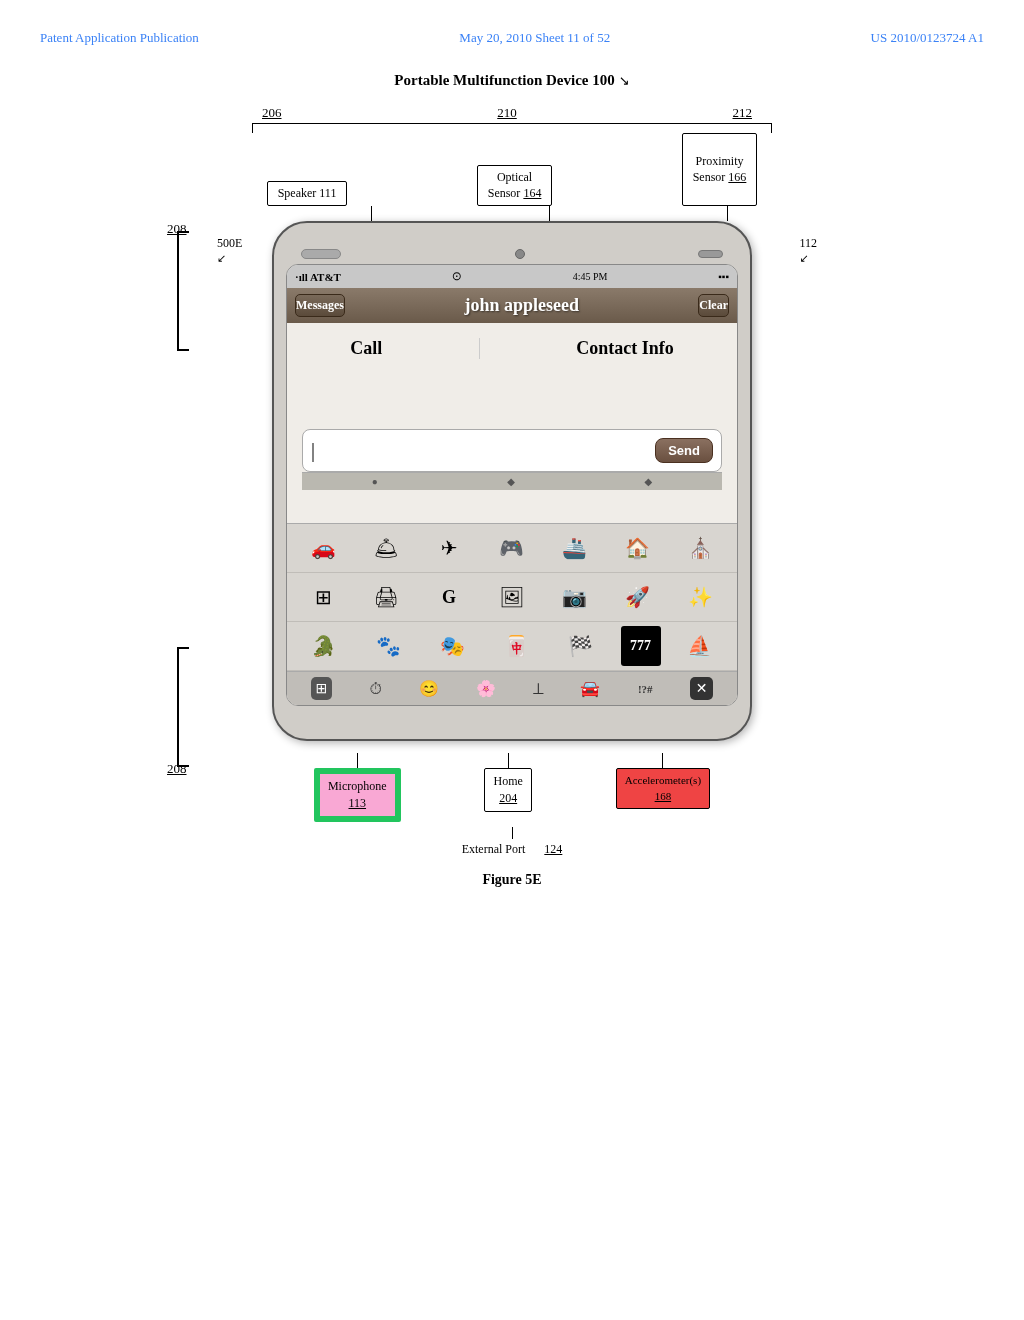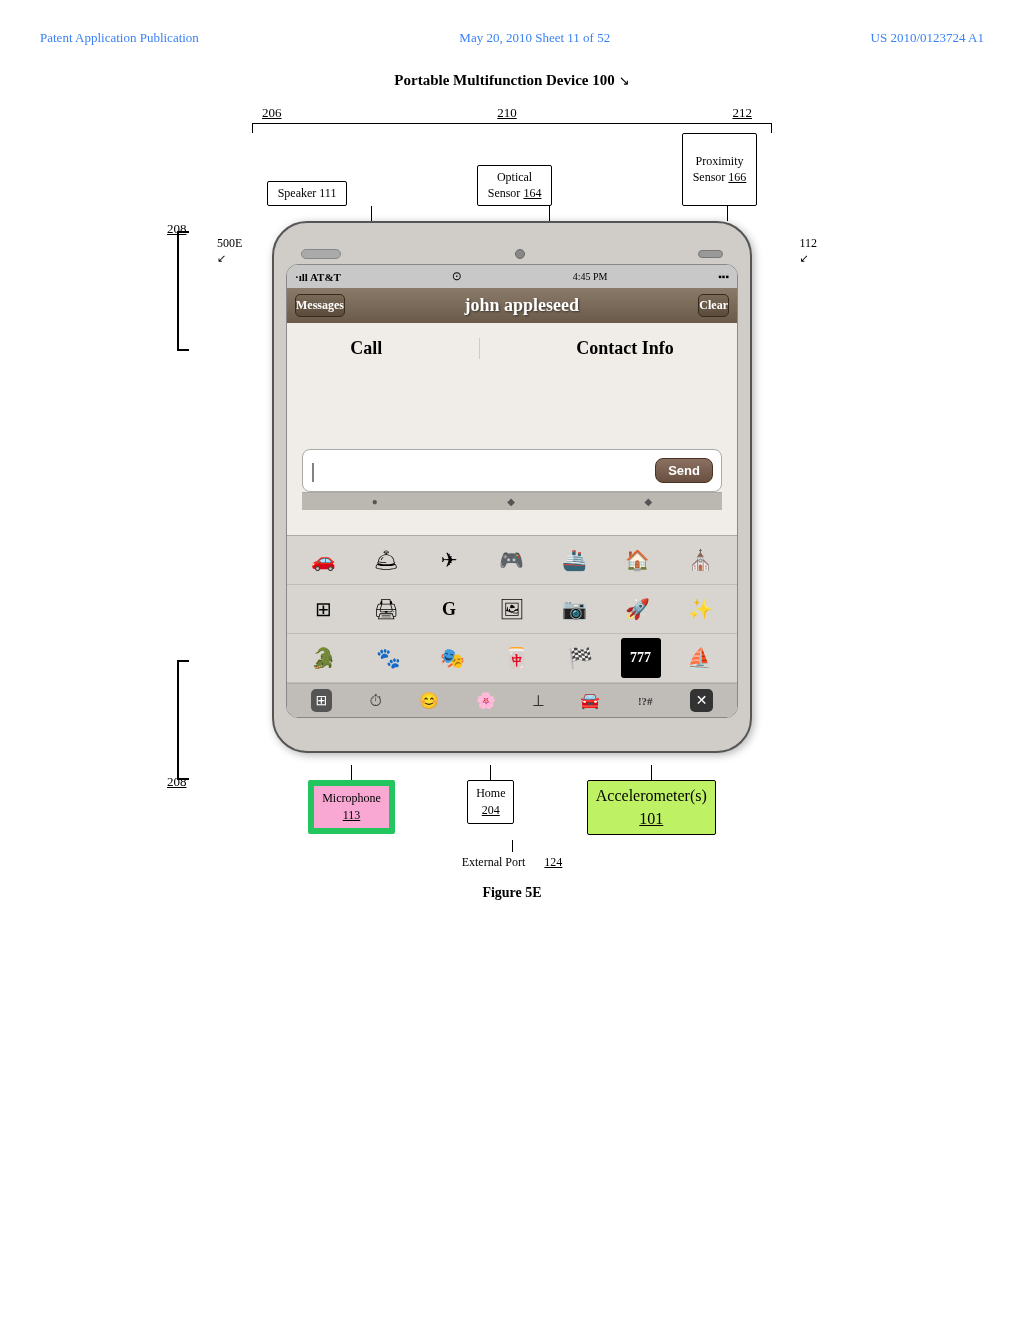--- a/index.html
+++ b/index.html
@@ -92,21 +92,20 @@
     
     .content-area {
       background: #f0ede8;
       padding: 15px;
       min-height: 200px;
     }
 
     .contact-row {
       display: flex;
       justify-content: space-around;
-      margin-bottom: 20px;
       text-align: right;
     }
 
     .contact-btn {
       font-size: 18px;
       font-weight: bold;
       color: #000;
     }
 
     
@@ -404,22 +403,22 @@
 
         <div style="text-align:center;">
           <div style="width:1px; height:15px; background:#000; margin:0 auto;"></div>
           <div style="border:1px solid #000; padding:4px 8px; font-size:12px; background:#fff; border-radius:2px; line-height:1.4;">
             Home<br><span style="text-decoration:underline;">204</span>
           </div>
         </div>
 
         <div style="text-align:center;">
           <div style="width:1px; height:15px; background:#000; margin:0 auto;"></div>
-          <div style="border:1px solid #000; padding:4px 8px; font-size:16px; background:#bef264; border-radius:2px; line-height:1.4;">
-            Accelerometer(s)<br><span style="text-decoration:underline;">101</span>
+          <div style="border:1px solid #000; padding:4px 8px; font-size:11px; background:#ef4444; border-radius:2px; line-height:1.4;">
+            Accelerometer(s)<br><span style="text-decoration:underline;">168</span>
           </div>
         </div>
 
       </div>
 
       <div style="text-align:center; margin-top:5px;">
         <div style="width:1px; height:12px; background:#000; margin:0 auto;"></div>
         <span style="font-size:12px;">
           External Port <span style="text-decoration:underline;margin-left:16px;">124</span>
         </span>

